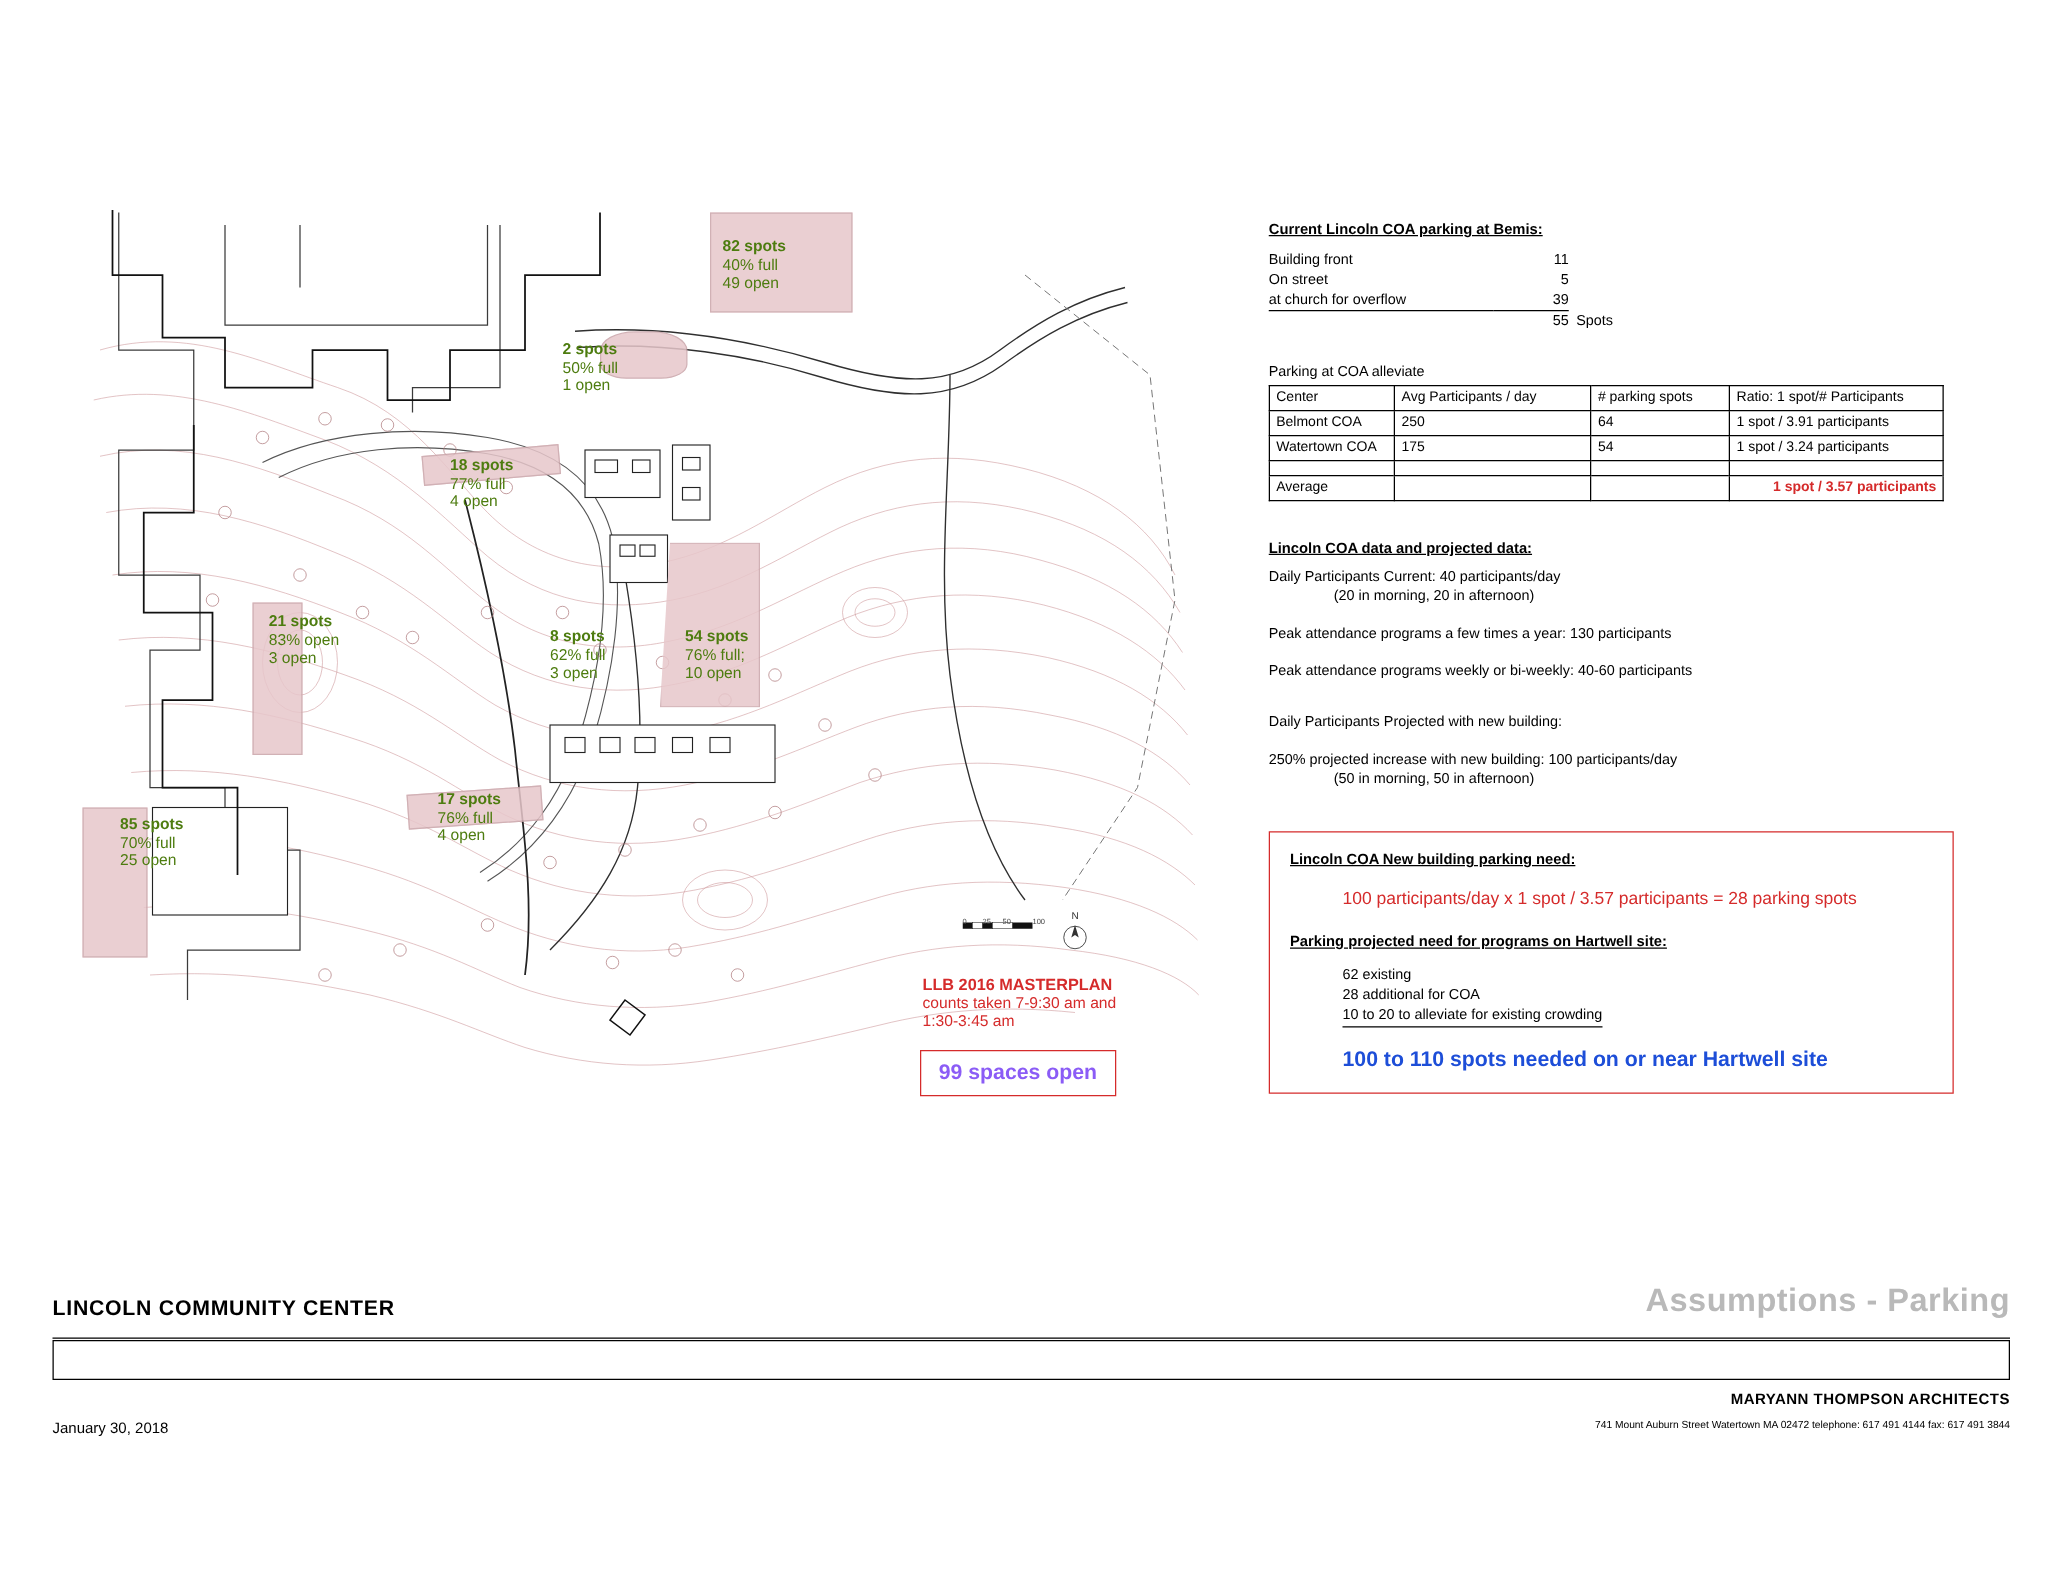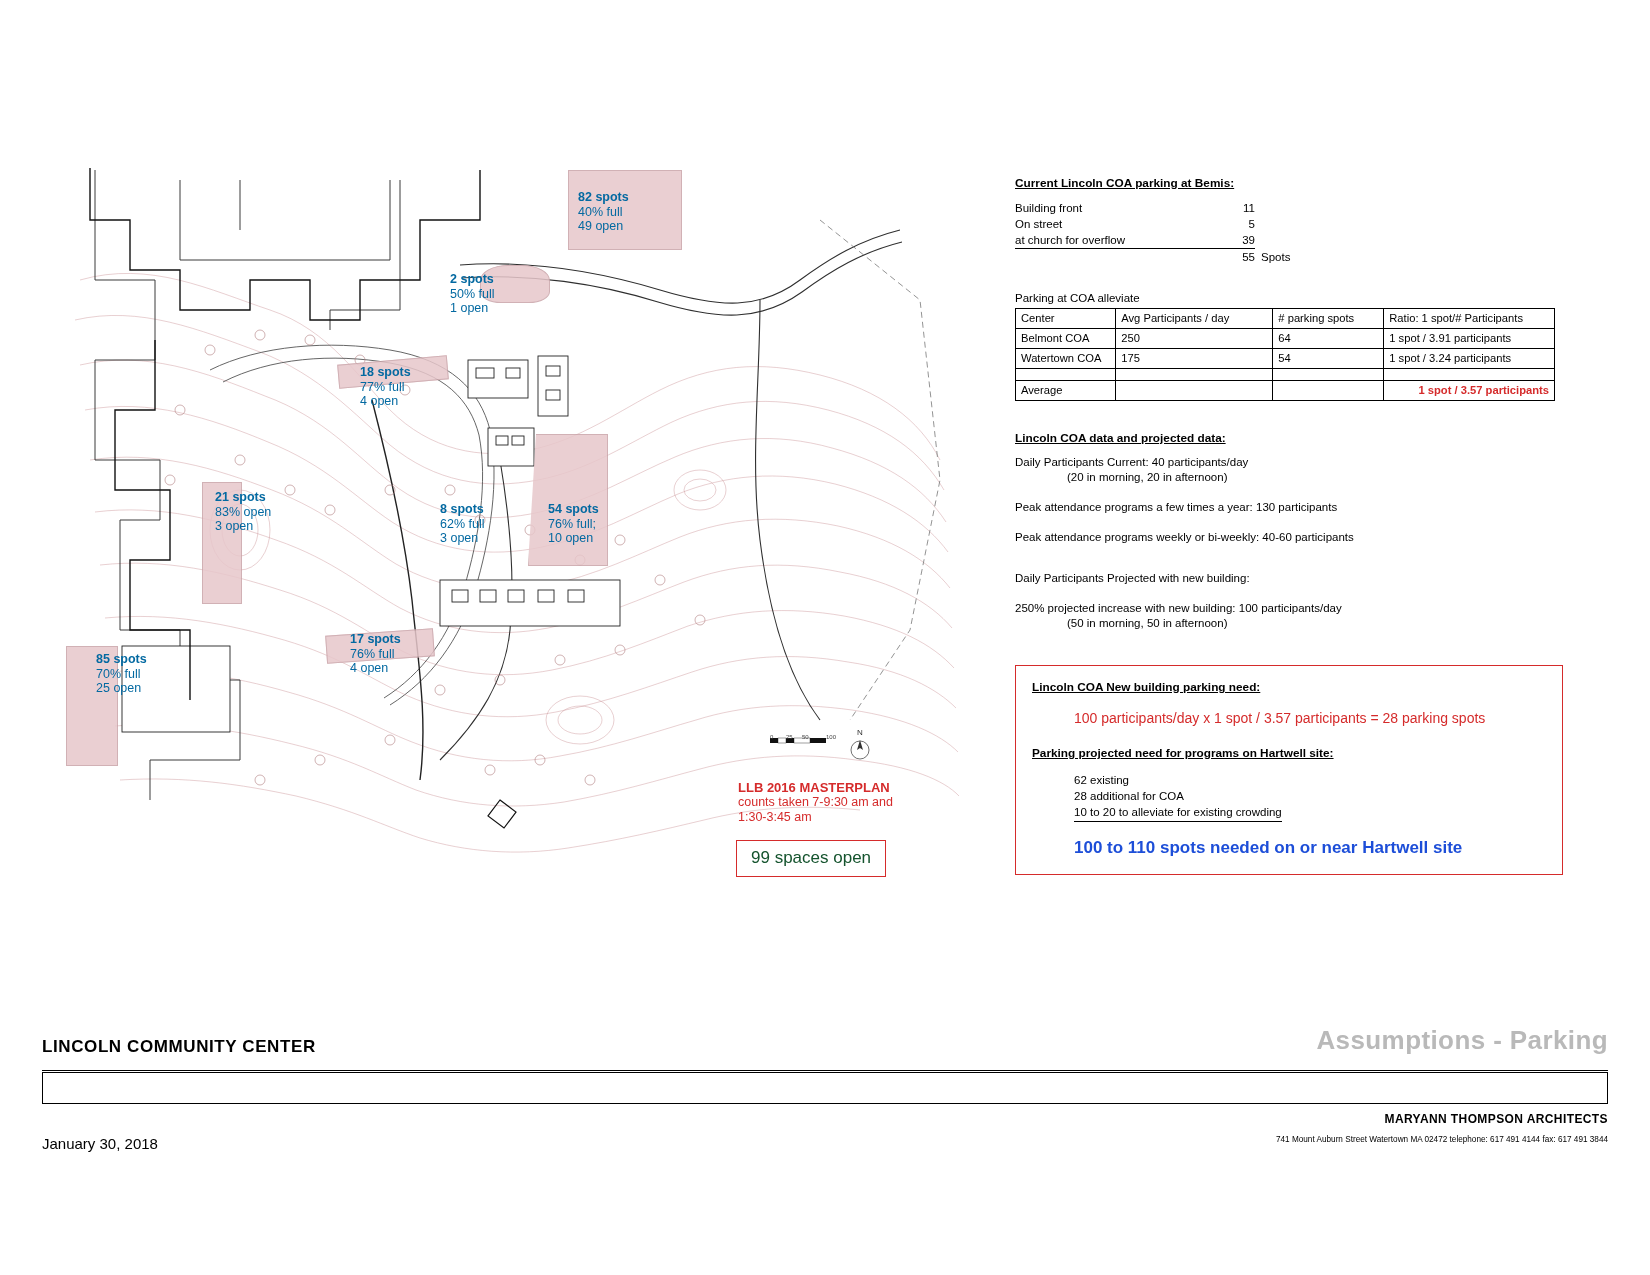--- a/index.html
+++ b/index.html
@@ -30,21 +30,21 @@
   }
   .map-svg {
     position: absolute;
     left: 0;
     top: 0;
   }
 
   
   .mlabel {
     position: absolute;
-    color: #0369a1;
+    color: #4d7c0f;
     font-size: 12.5px;
     line-height: 14.5px;
     font-weight: bold;
     white-space: pre;
   }
   .mlabel .sub {
     font-weight: normal;
   }
 
   
@@ -62,22 +62,22 @@
     font-size: 12.5px;
     line-height: 15px;
   }
   .masterplan .mp-title {
     font-weight: bold;
     font-size: 13px;
   }
   .spaces-open {
     position: absolute;
     border: 1.6px solid #d52b2b;
-    color: #14532d;
-    font-weight: normal;
+    color: #8b5cf6;
+    font-weight: bold;
     font-size: 17px;
     padding: 7px 14px 8px 14px;
     white-space: nowrap;
   }
   .scalebar {
     position: absolute;
     font-size: 6px;
     color: #444;
   }
   .north {
@@ -235,21 +235,21 @@
     right: 42px;
     top: 1112px;
     font-size: 12px;
     font-weight: bold;
     letter-spacing: .4px;
   }
   .date {
     position: absolute;
     left: 42px;
     top: 1135px;
-    font-size: 15px;
+    font-size: 12px;
   }
   .addr {
     position: absolute;
     right: 42px;
     top: 1135px;
     font-size: 8.2px;
   }
 </style>
 </head>
 <body>

